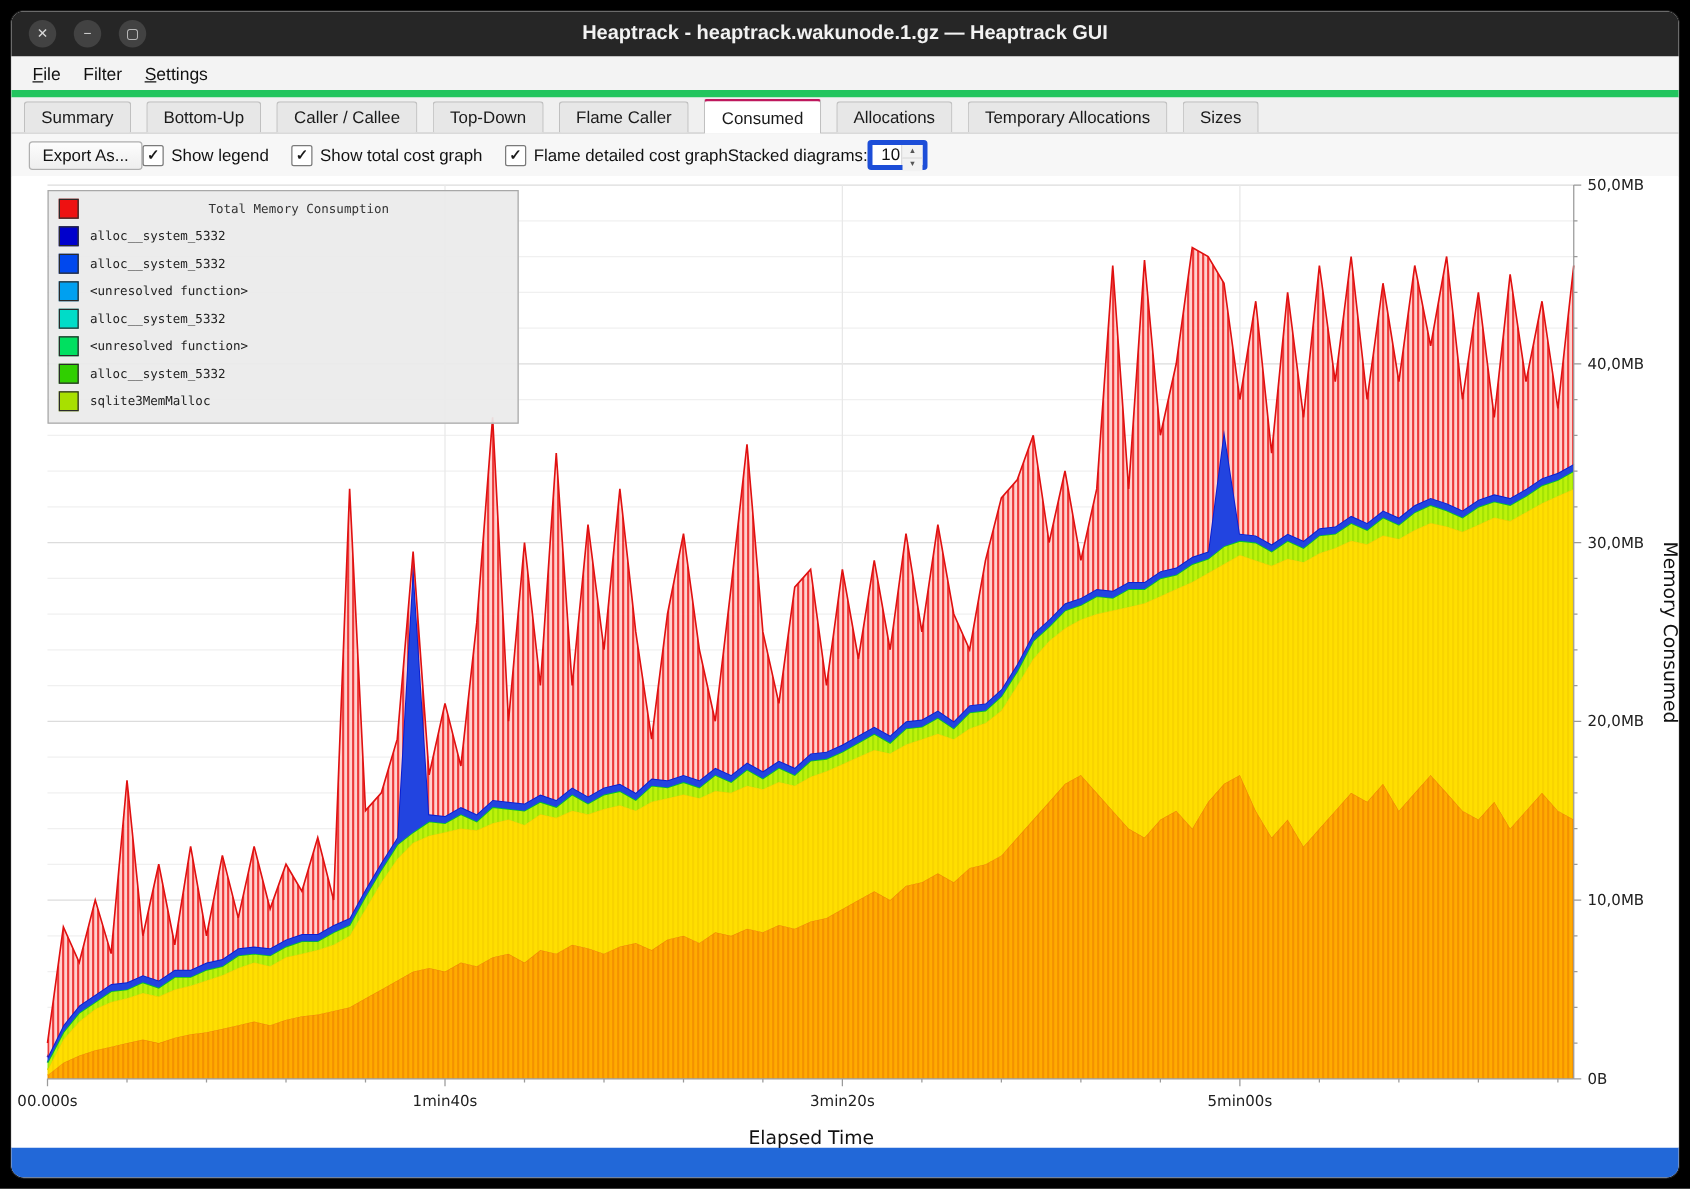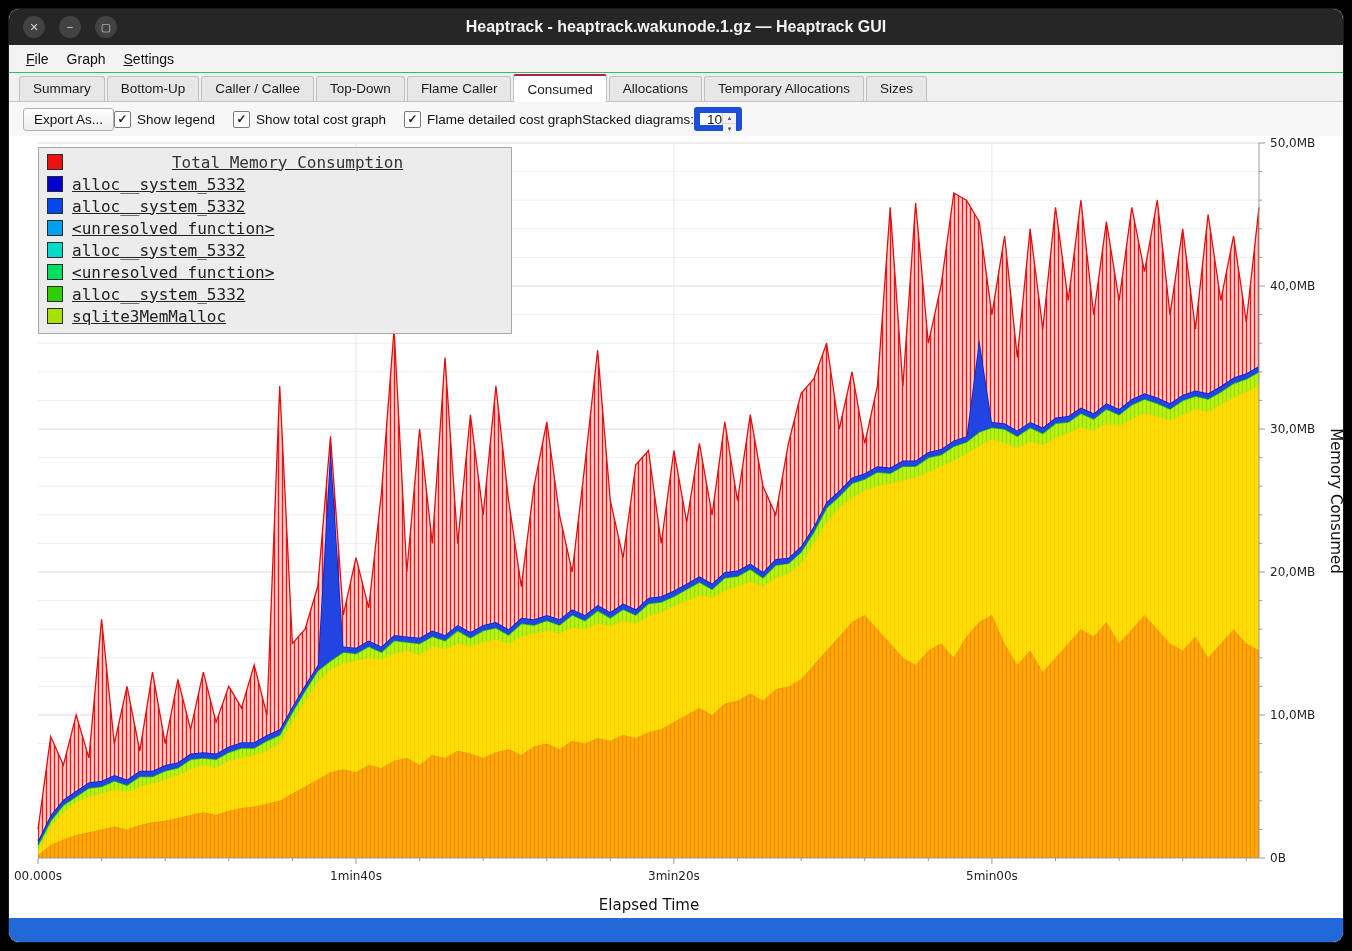--- a/index.html
+++ b/index.html
@@ -4,45 +4,45 @@
 <style>
   html,body{margin:0;padding:0;}
   body{width:1352px;height:951px;background:#000;font-family:"Liberation Sans",sans-serif;overflow:hidden;}
   .window{position:absolute;left:8px;top:8px;width:1336px;height:935px;background:#ffffff;border-radius:11px;overflow:hidden;display:flex;flex-direction:column;border:1px solid #1a1a1a;box-sizing:border-box;}
   
   .titlebar{height:36px;background:#262626;position:relative;display:flex;align-items:center;flex:0 0 auto;}
   .controls{display:flex;gap:14px;margin-left:14px;z-index:2;}
   .wbtn{width:22px;height:22px;border-radius:50%;background:#424242;color:#d6d6d6;font-size:11px;line-height:22px;text-align:center;cursor:default;user-select:none;}
   .title{position:absolute;left:0;right:0;text-align:center;color:#f2f2f2;font-weight:bold;font-size:16px;}
   
-  .menubar{height:27px;background:#f3f3f3;border-bottom:1px solid #22c55e;display:flex;align-items:center;padding-left:8px;flex:0 0 auto;font-size:14px;color:#111;}
+  .menubar{height:27px;background:#f3f3f3;border-bottom:6px solid #22c55e;display:flex;align-items:center;padding-left:8px;flex:0 0 auto;font-size:14px;color:#111;}
   .menu-item{padding:4px 9px;}
   .menu-item u{text-decoration:underline;}
   
-  .tabbar{height:29px;background:#f0f0f0;border-bottom:1px solid #c6c6c6;display:flex;align-items:flex-end;padding:4px 0 0 10px;gap:2px;flex:0 0 auto;box-sizing:border-box;}
+  .tabbar{height:29px;background:#f0f0f0;border-bottom:1px solid #c6c6c6;display:flex;align-items:flex-end;padding:4px 0 0 10px;gap:12px;flex:0 0 auto;box-sizing:border-box;}
   .tab{background:#e7e7e7;border:1px solid #c0c0c0;border-bottom:none;border-radius:3px 3px 0 0;padding:4px 13px 5px;font-size:13.5px;color:#1a1a1a;white-space:nowrap;}
   .tab.active{background:#ffffff;margin-bottom:-1px;padding-top:6px;border-top:2px solid #be185d;}
   
   .toolbar{height:34px;background:#f7f7f7;display:flex;align-items:center;padding:0 14px;flex:0 0 auto;font-size:13.5px;color:#111;}
   .btn{font-family:inherit;font-size:13.5px;padding:3px 10px;border:1px solid #b0b0b0;border-radius:3px;background:linear-gradient(#fdfdfd,#eeeeee);color:#111;}
   .cbs{display:flex;gap:18px;align-items:center;}
   .cb{display:flex;gap:6px;align-items:center;}
   .box{width:15px;height:15px;border:1px solid #7a7a7a;border-radius:2px;background:#fff;font-size:12px;line-height:14px;text-align:center;color:#1a1a1a;font-weight:bold;}
-  .spin{width:48px;height:24px;border:6px solid #1d4ed8;border-radius:3px;background:#fff;display:flex;align-items:center;box-sizing:border-box;}
+  .spin{width:48px;height:24px;border:4px solid #1d4ed8;border-radius:3px;background:#fff;display:flex;box-sizing:border-box;}
   .spinval{flex:1;padding-left:7px;font-size:13.5px;color:#111;}
   .spinarrows{width:16px;height:100%;display:flex;flex-direction:column;border-left:1px solid #d0d0d0;}
   .sa{flex:1;font-size:6px;line-height:10px;text-align:center;color:#555;background:#f2f2f2;}
   .sa:first-child{border-bottom:1px solid #d8d8d8;}
   
   .chartwrap{flex:1 1 auto;position:relative;background:#fff;}
   #chart-container{position:absolute;inset:0;}
   .tick{font-family:"DejaVu Sans",sans-serif;font-size:12px;fill:#222;}
   .axis-title{font-family:"DejaVu Sans",sans-serif;font-size:15px;fill:#111;}
   
-  .legend{position:absolute;left:29px;top:11px;width:474px;background:rgba(235,235,235,0.93);border:1px solid #a8a8a8;box-sizing:border-box;padding:3px 8px 6px;font-family:"DejaVu Sans Mono",monospace;font-size:16px;color:#222;z-index:5;text-decoration:underline;}
+  .legend{position:absolute;left:29px;top:11px;width:377px;background:rgba(235,235,235,0.93);border:1px solid #a8a8a8;box-sizing:border-box;padding:3px 8px 6px;font-family:"DejaVu Sans Mono",monospace;font-size:10px;color:#222;z-index:5;}
   .legrow{display:flex;align-items:center;gap:9px;height:22px;}
   .swatch{width:14px;height:14px;border:1px solid #2a2a2a;flex:0 0 auto;}
   .legtitletext{flex:1;text-align:center;color:#333;}
   
   .bottomstrip{height:24px;background:#2268d8;flex:0 0 auto;}
 </style>
 </head>
 <body>
 
 <div class="window">
@@ -50,21 +50,21 @@
     <div class="controls">
         <div class="wbtn"><span>✕</span></div>
         <div class="wbtn"><span>−</span></div>
         <div class="wbtn"><span>▢</span></div>
       </div>
     <div class="title">Heaptrack - heaptrack.wakunode.1.gz — Heaptrack GUI</div>
   </div>
 
   <div class="menubar">
       <span class="menu-item"><u>F</u>ile</span>
-      <span class="menu-item">Graph</span>
+      <span class="menu-item">Filter</span>
       <span class="menu-item"><u>S</u>ettings</span>
     </div>
 
   <div class="tabbar">
       <div class="tab">Summary</div>
       <div class="tab">Bottom-Up</div>
       <div class="tab">Caller / Callee</div>
       <div class="tab">Top-Down</div>
       <div class="tab">Flame Caller</div>
       <div class="tab active">Consumed</div>

